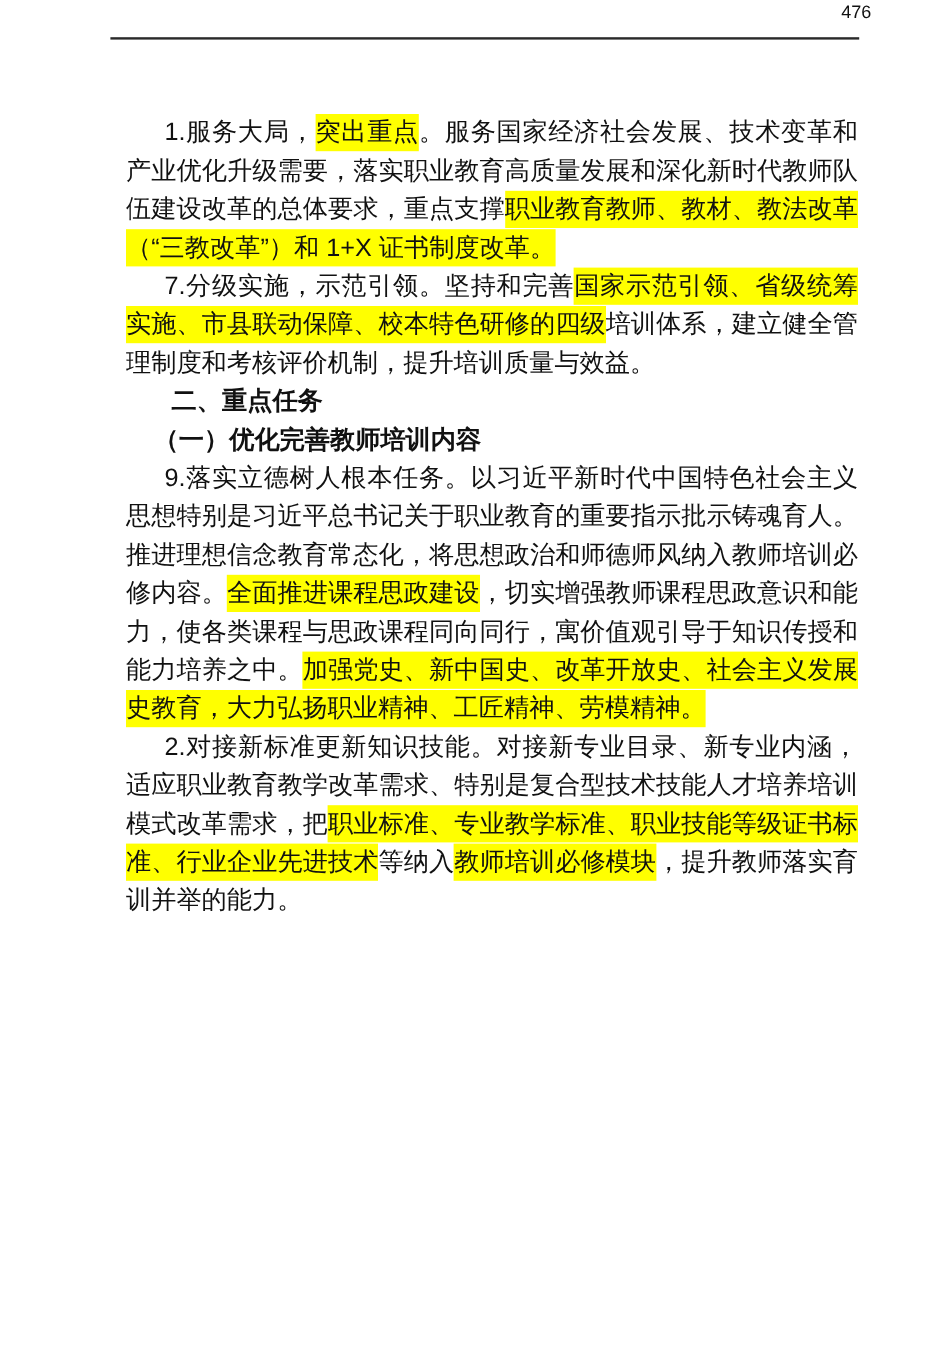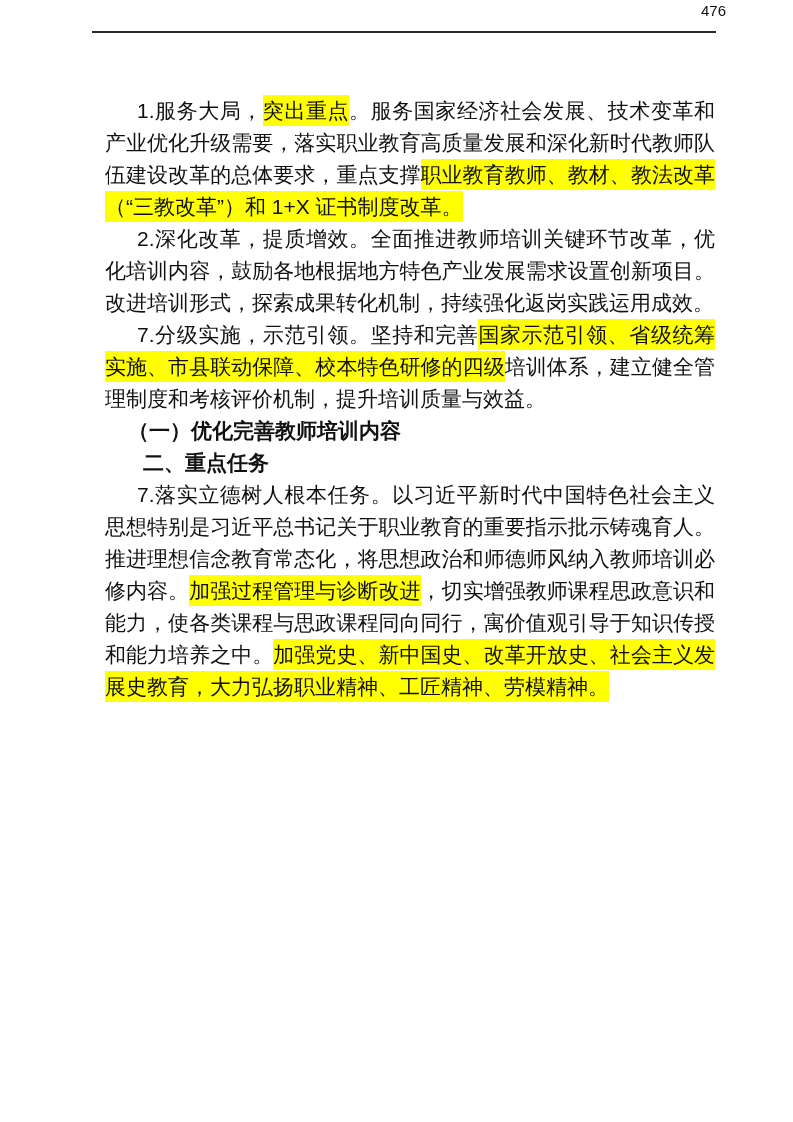--- a/index.html
+++ b/index.html
@@ -68,19 +68,19 @@
   }
 </style>
 </head>
 <body>
 
 <div class="page">
   <div class="page-number">476</div>
   <div class="header-rule"></div>
   <div class="doc-body" id="doc-body">
       <p class="blk para"><span class="seg">1.服务大局，</span><span class="seg hl">突出重点</span><span class="seg">。服务国家经济社会发展、技术变革和产业优化升级需要，落实职业教育高质量发展和深化新时代教师队伍建设改革的总体要求，重点支撑</span><span class="seg hl">职业教育教师、教材、教法改革（“三教改革”）和 1+X 证书制度改革。</span></p>
-      <p class="blk para"><span class="seg">2.深化改革，提质增效。全面推进教师培训关键环节改革，优化培训内容，鼓励各地根据地方特色产业发展需求设置创新项目。改进培训形式，探索成果转化机制，持续强化返岗实践运用成效。</span></p>
       <p class="blk para"><span class="seg">7.分级实施，示范引领。坚持和完善</span><span class="seg hl">国家示范引领、省级统筹实施、市县联动保障、校本特色研修的四级</span><span class="seg">培训体系，建立健全管理制度和考核评价机制，提升培训质量与效益。</span></p>
+      <p class="blk heading h1"><span class="seg">二、重点任务</span></p>
       <p class="blk heading h2"><span class="seg">（一）优化完善教师培训内容</span></p>
-      <p class="blk heading h1"><span class="seg">二、重点任务</span></p>
-      <p class="blk para"><span class="seg">7.落实立德树人根本任务。以习近平新时代中国特色社会主义思想特别是习近平总书记关于职业教育的重要指示批示铸魂育人。推进理想信念教育常态化，将思想政治和师德师风纳入教师培训必修内容。</span><span class="seg hl">加强过程管理与诊断改进</span><span class="seg">，切实增强教师课程思政意识和能力，使各类课程与思政课程同向同行，寓价值观引导于知识传授和能力培养之中。</span><span class="seg hl">加强党史、新中国史、改革开放史、社会主义发展史教育，大力弘扬职业精神、工匠精神、劳模精神。</span></p>
+      <p class="blk para"><span class="seg">9.落实立德树人根本任务。以习近平新时代中国特色社会主义思想特别是习近平总书记关于职业教育的重要指示批示铸魂育人。推进理想信念教育常态化，将思想政治和师德师风纳入教师培训必修内容。</span><span class="seg hl">全面推进课程思政建设</span><span class="seg">，切实增强教师课程思政意识和能力，使各类课程与思政课程同向同行，寓价值观引导于知识传授和能力培养之中。</span><span class="seg hl">加强党史、新中国史、改革开放史、社会主义发展史教育，大力弘扬职业精神、工匠精神、劳模精神。</span></p>
+      <p class="blk para"><span class="seg">2.对接新标准更新知识技能。对接新专业目录、新专业内涵，适应职业教育教学改革需求、特别是复合型技术技能人才培养培训模式改革需求，把</span><span class="seg hl">职业标准、专业教学标准、职业技能等级证书标准、行业企业先进技术</span><span class="seg">等纳入</span><span class="seg hl">教师培训必修模块</span><span class="seg">，提升教师落实育训并举的能力。</span></p>
     </div>
 </div>
 
 </body></html>

